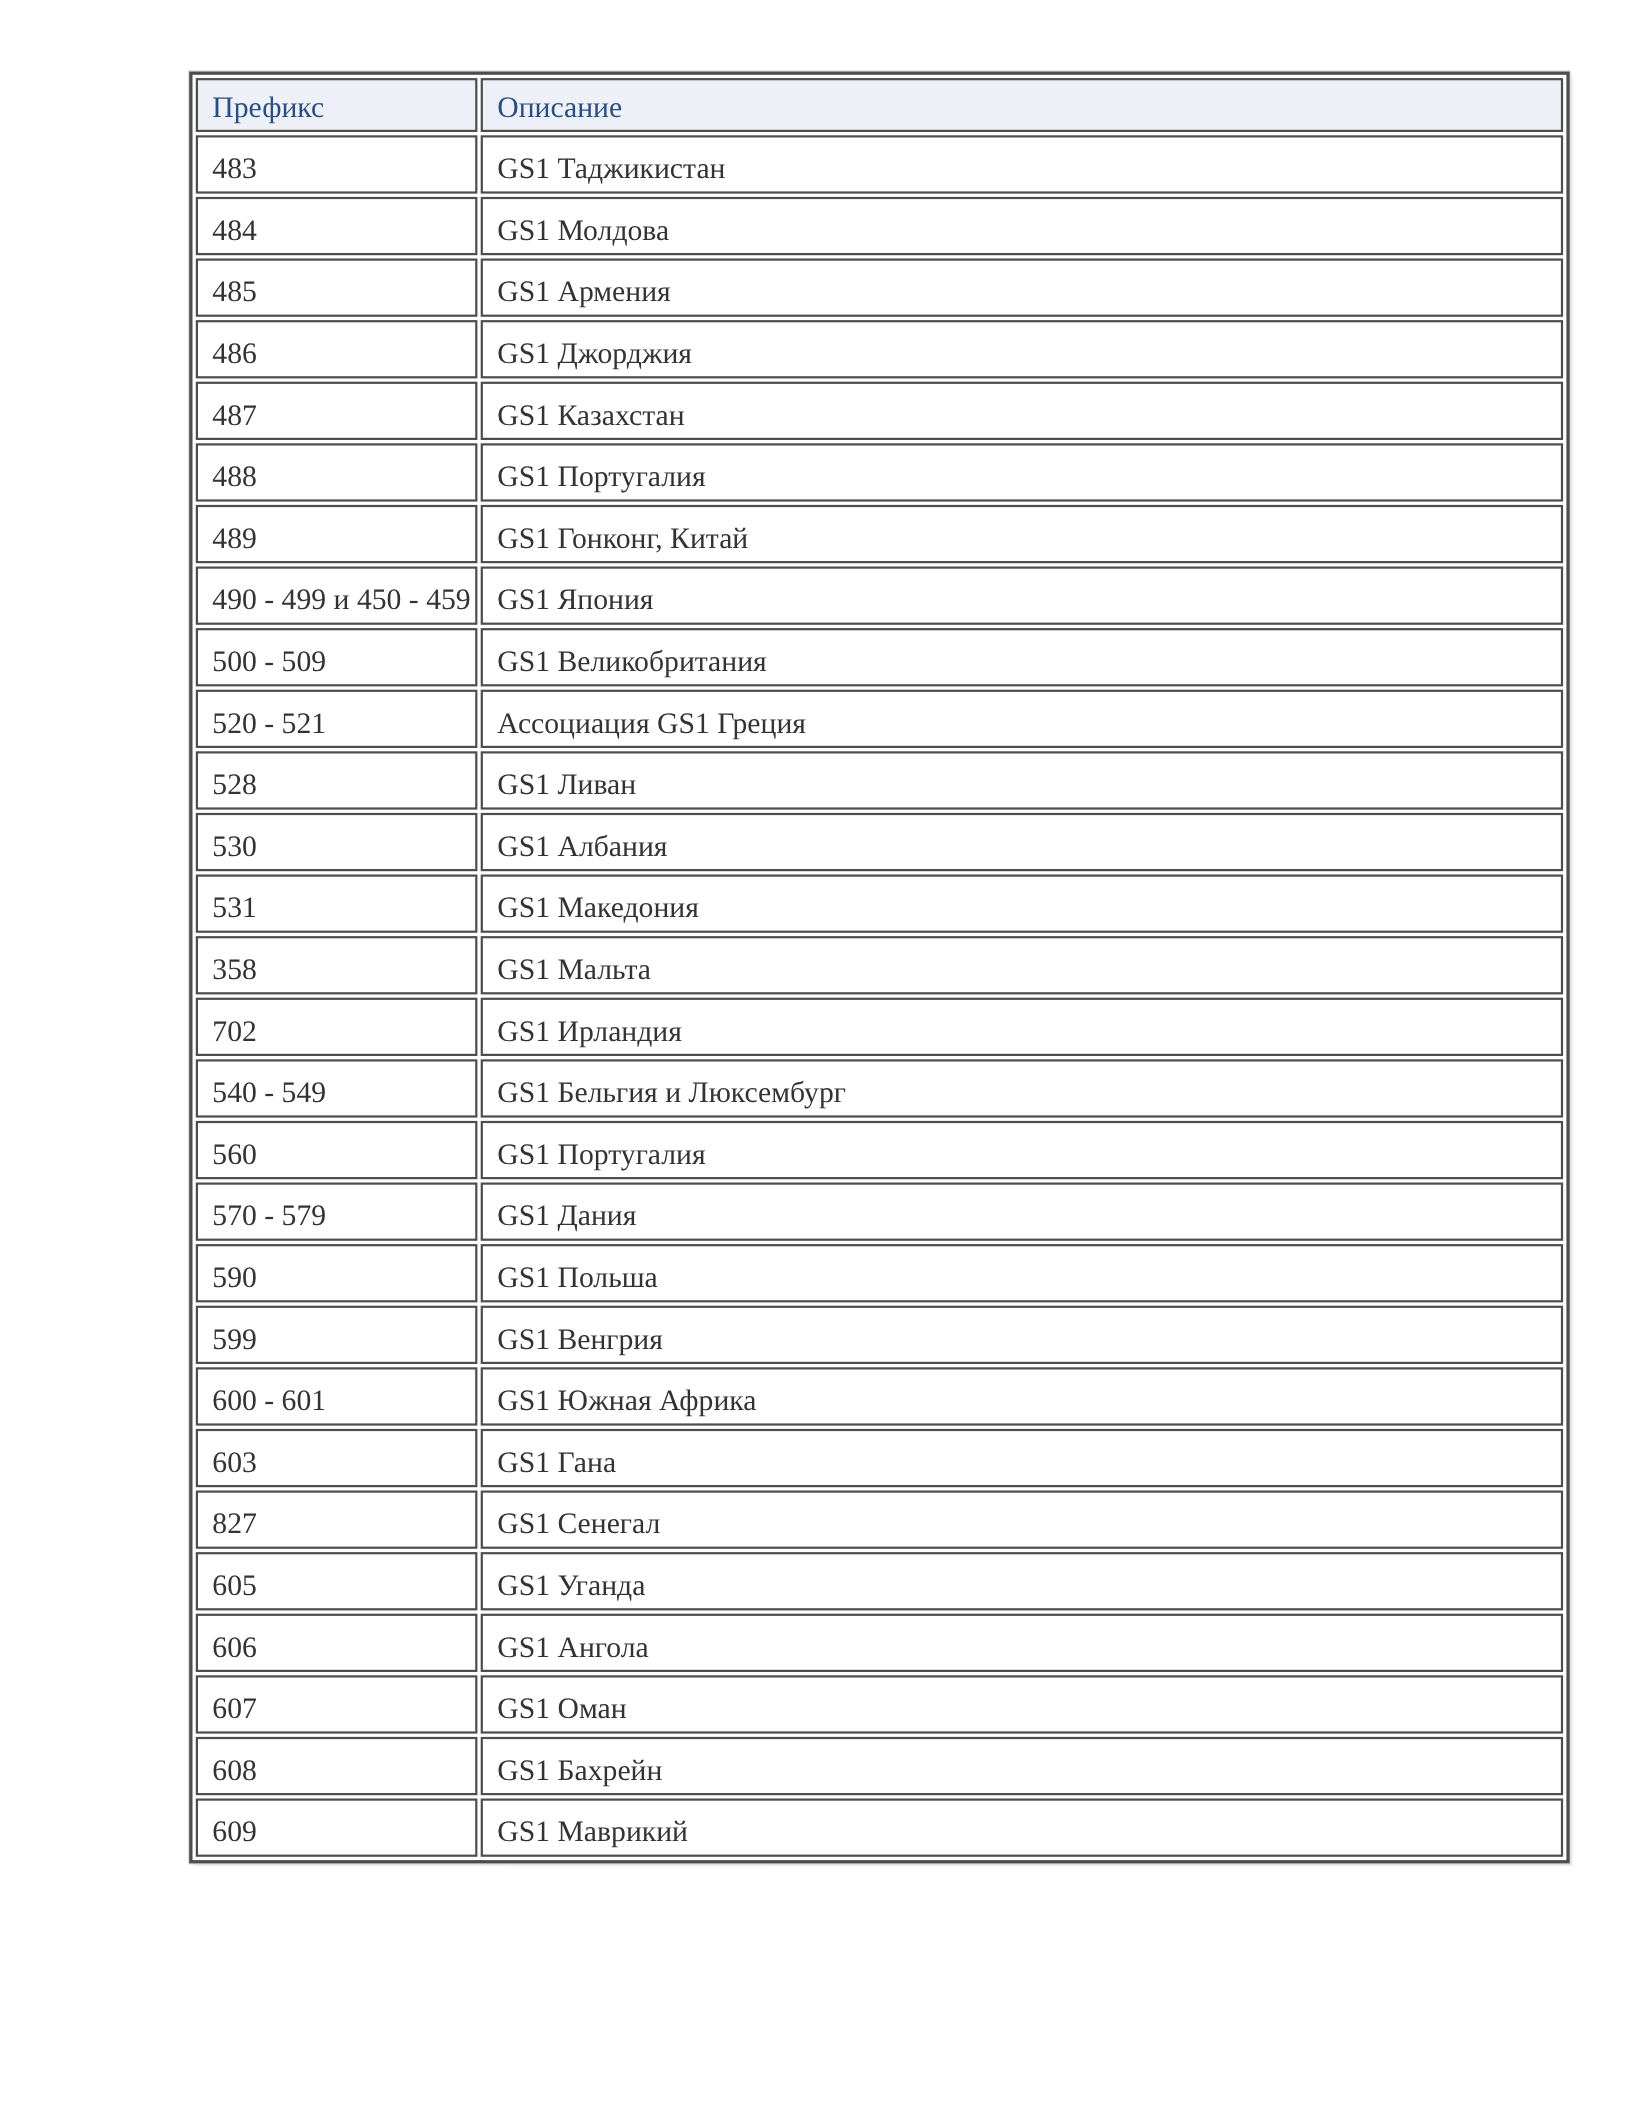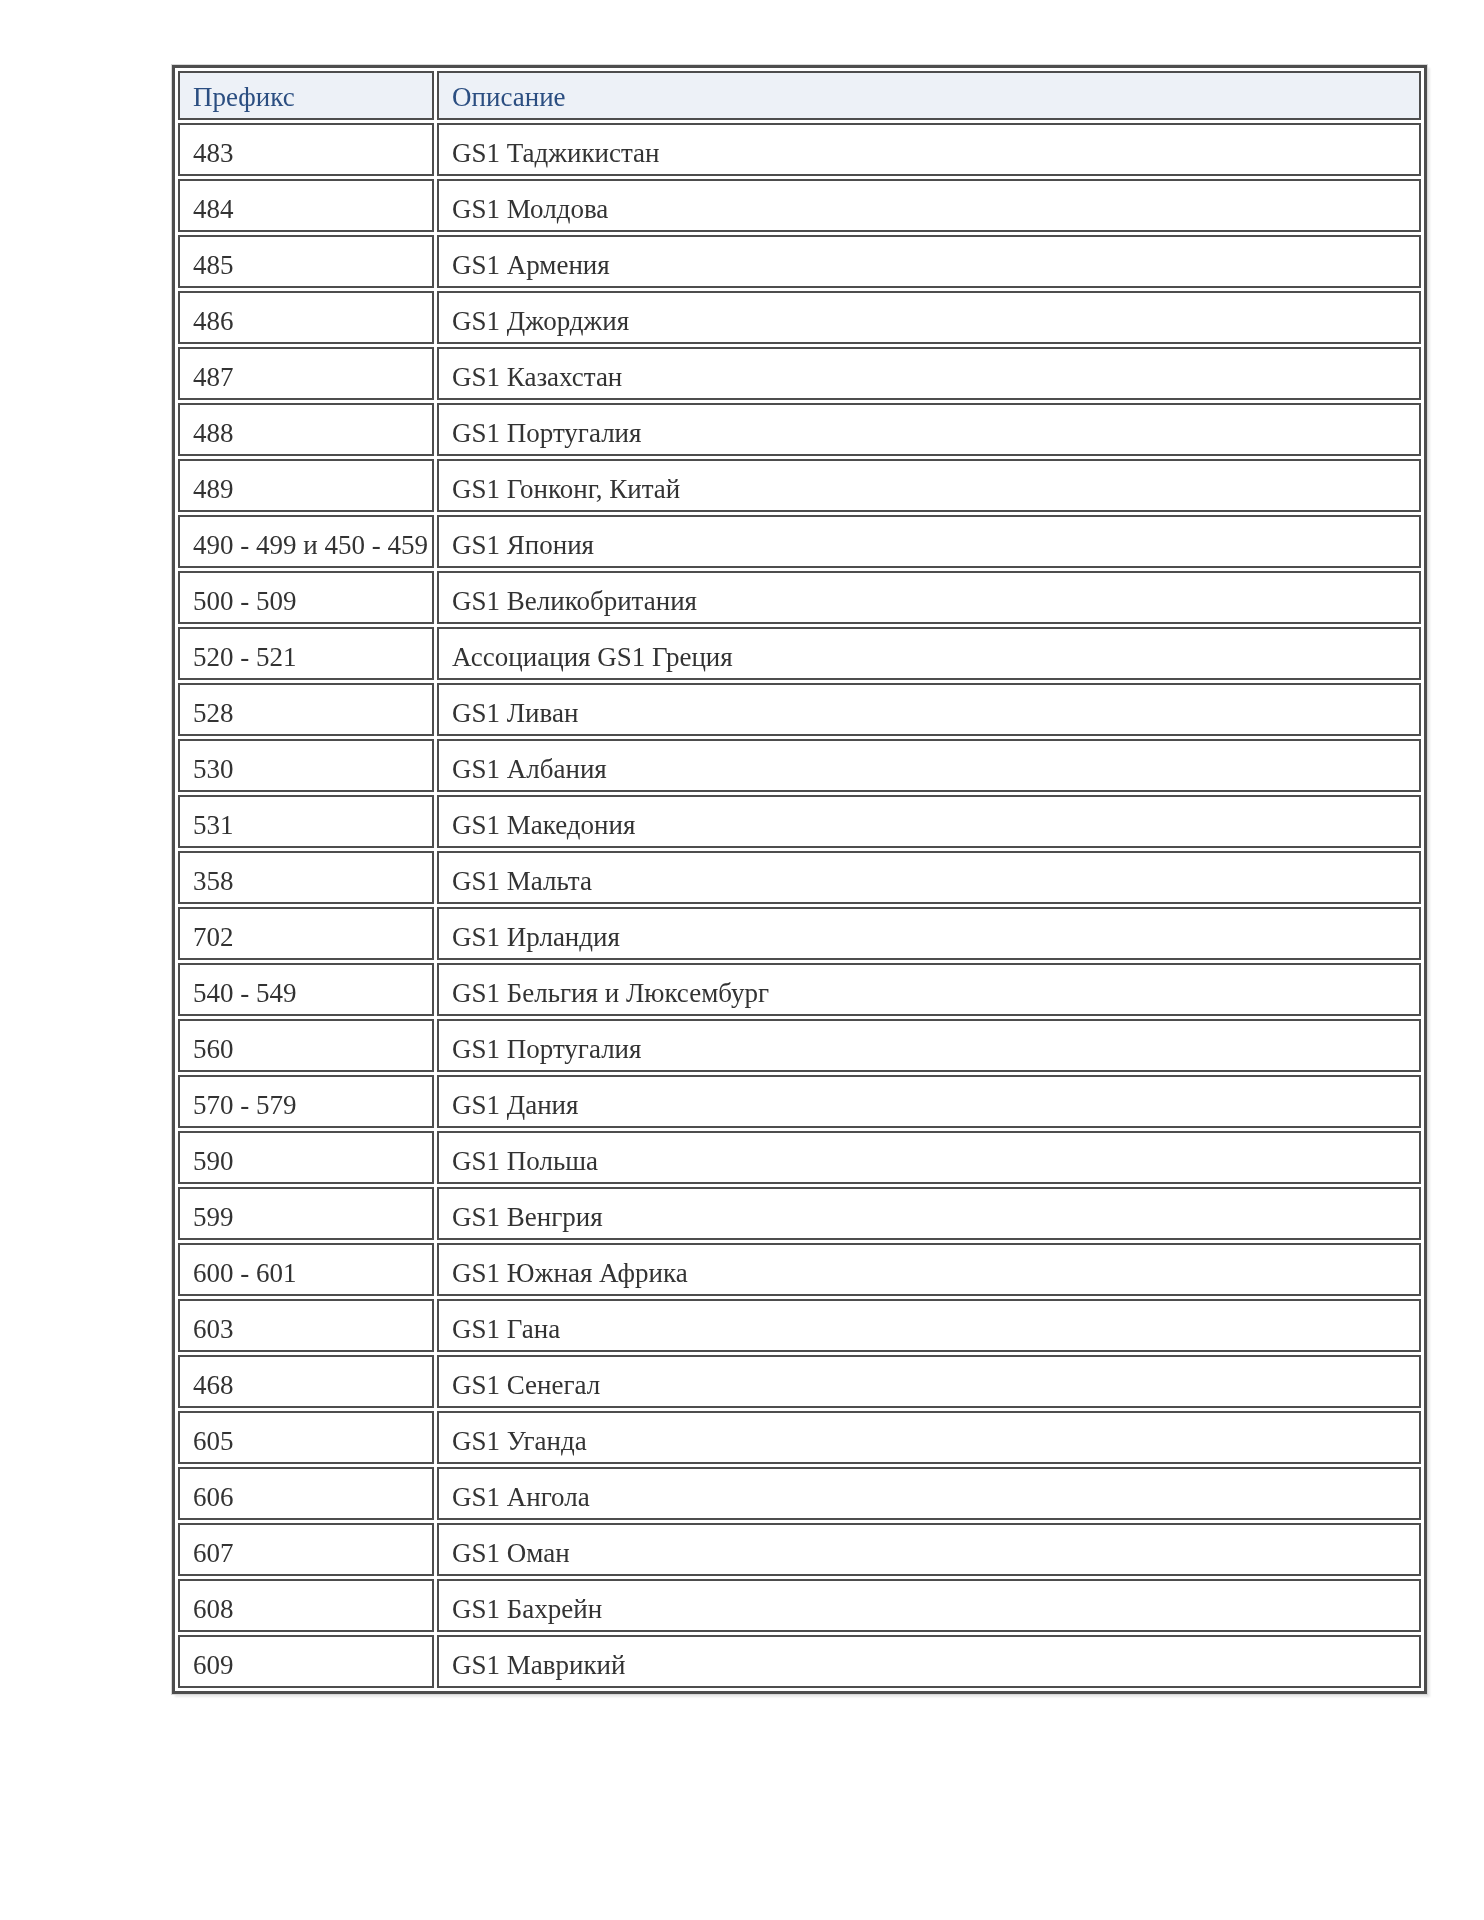--- a/index.html
+++ b/index.html
@@ -147,21 +147,21 @@
         </tr>
         <tr>
           <td>600 - 601</td>
           <td>GS1 Южная Африка</td>
         </tr>
         <tr>
           <td>603</td>
           <td>GS1 Гана</td>
         </tr>
         <tr>
-          <td>468</td>
+          <td>827</td>
           <td>GS1 Сенегал</td>
         </tr>
         <tr>
           <td>605</td>
           <td>GS1 Уганда</td>
         </tr>
         <tr>
           <td>606</td>
           <td>GS1 Ангола</td>
         </tr>

